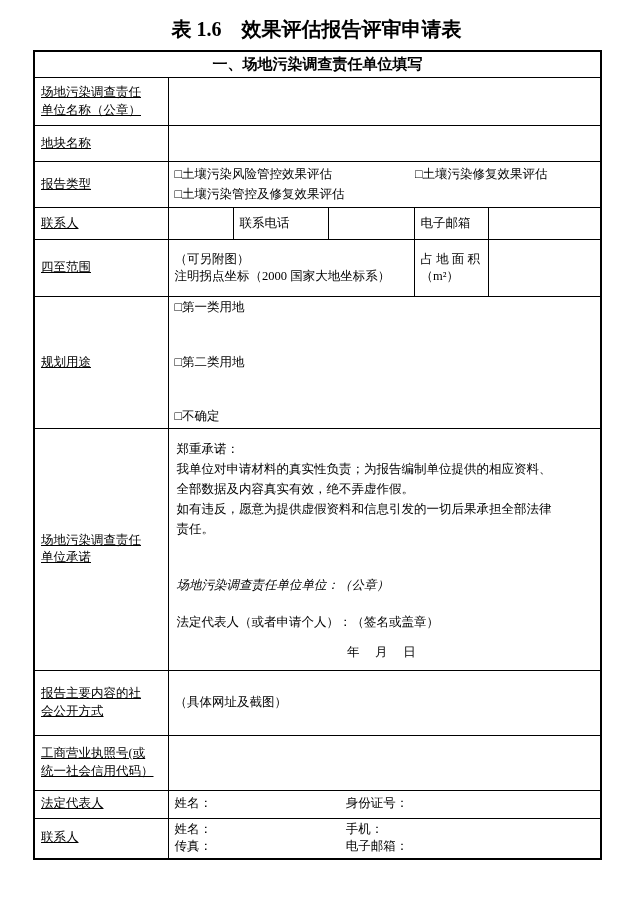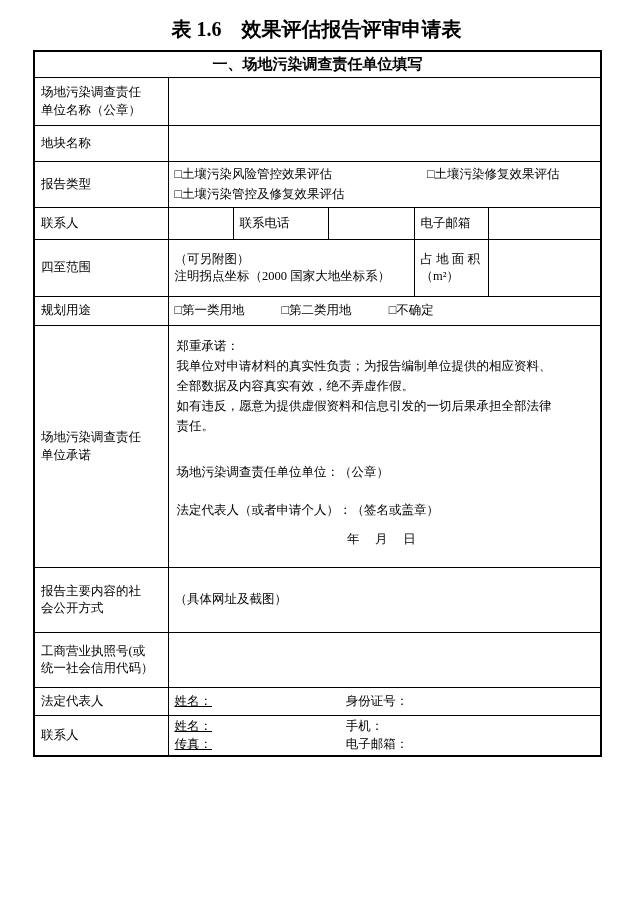--- a/index.html
+++ b/index.html
@@ -17,42 +17,42 @@
     border-collapse:collapse; table-layout:fixed;
     border:2px solid #000;
   }
   td {
     border:1px solid #000;
     font-size:12.5px; line-height:1.4;
     padding:2px 6px; vertical-align:middle;
     overflow:hidden;
   }
   .sec-header { text-align:center; font-weight:bold; font-size:15px; }
-  .label-cell { white-space:pre-line; }
+  .label-cell { white-space:pre-line;text-decoration:underline; }
   .pre { white-space:pre-line; }
   
   tr.rh-h1 {height:26px} tr.rh-1 {height:48px} tr.rh-2 {height:36px}
   tr.rh-3 {height:46px} tr.rh-4 {height:32px} tr.rh-5 {height:57px}
   tr.rh-6 {height:29px} tr.rh-7 {height:242px} tr.rh-8 {height:65px}
   tr.rh-h2 {height:27px} tr.rh-9 {height:55px} tr.rh-10{height:38px}
   tr.rh-11{height:55px} tr.rh-12{height:28px} tr.rh-13{height:36px}
   
-  .rt-line { display:flex;gap:12px; }
+  .rt-line { display:flex; }
   .rt-gap { margin-left:83px; }
   .rt-cell div { line-height:1.55; }
   
-  .pu-line { display:flex; gap:37px; }
+  .pu-line { display:flex; gap:37px;flex-direction:column; }
   
   .commit-cell { vertical-align:top; padding:10px 8px 6px 8px; }
   .commit-cell .decl { white-space:pre-line; line-height:1.6; margin:0; }
-  .commit-unit { margin-top:28px; }
+  .commit-unit { margin-top:38px;font-style:italic; }
   .commit-legal { margin-top:20px; }
   .commit-date { margin-top:12px; text-align:center; padding-right:6px; }
   
-  .kv-cell span.k1 { display:inline-block; width:168px; vertical-align:top;text-decoration:underline; }
+  .kv-cell span.k1 { display:inline-block; width:168px; vertical-align:top; }
   .kv-cell span.k2 { display:inline-block; vertical-align:top; }
 </style>
 </head>
 <body>
 
 <div class="page-title">表 1.6　效果评估报告评审申请表</div>
 
 <table class="form">
   <colgroup>
     <col style="width:134px">

